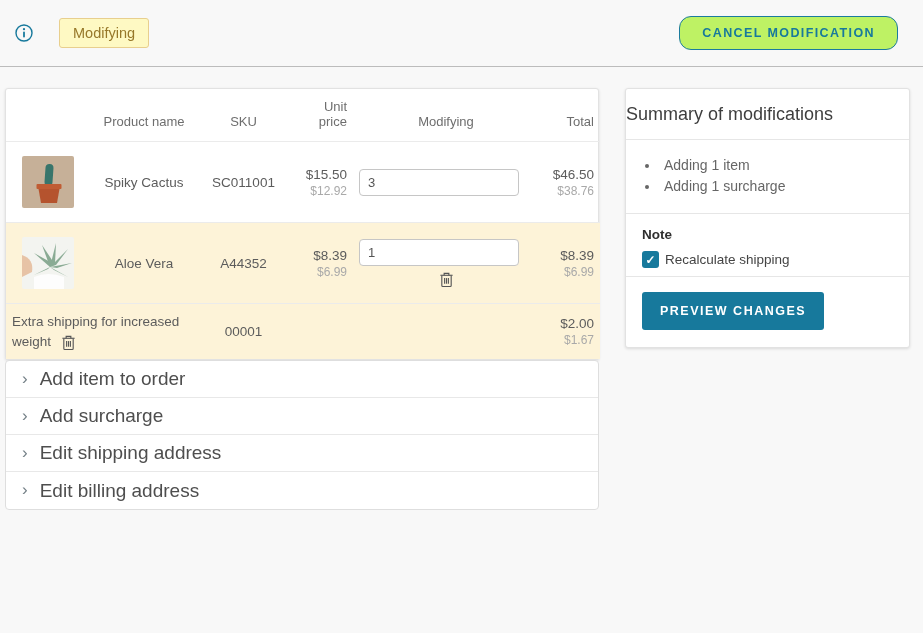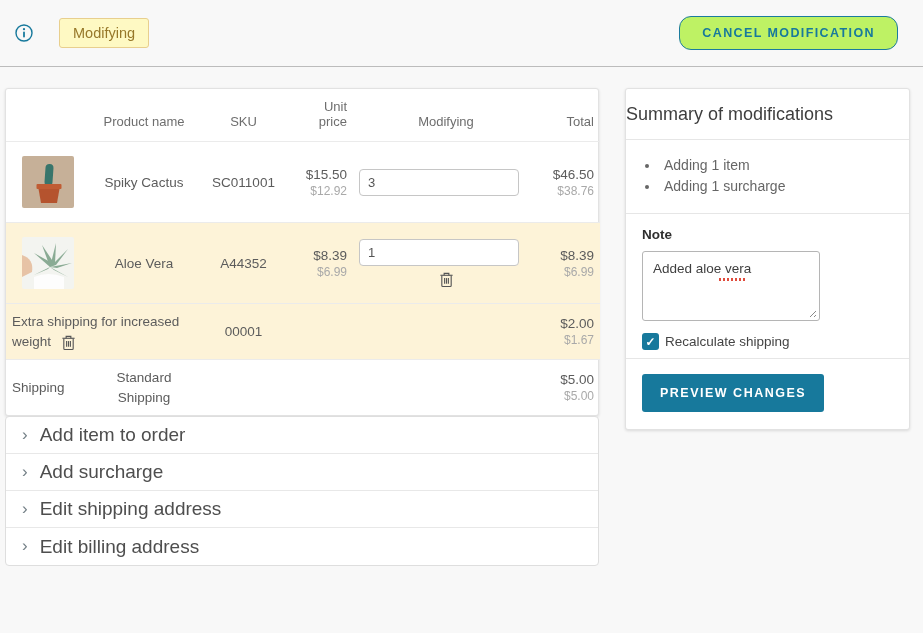--- a/index.html
+++ b/index.html
@@ -275,31 +275,20 @@
           </td>
           <td class="ta-c">00001</td>
           <td></td>
           <td></td>
           <td class="total-cell">
             <div>$2.00</div>
             <div class="sub-price">$1.67</div>
           </td>
         </tr>
 
-        <tr>
-          <td class="shipping-label">Shipping</td>
-          <td class="method-cell">Standard Shipping</td>
-          <td></td>
-          <td></td>
-          <td></td>
-          <td class="total-cell">
-            <div>$5.00</div>
-            <div class="sub-price">$5.00</div>
-          </td>
-        </tr>
       </tbody>
         </table>
     </div>
 
     <div class="accordion">
       <div class="accordion-item">
         <span class="chev">›</span>
         <span class="accordion-label">Add item to order</span>
       </div>
       <div class="accordion-item">
@@ -319,25 +308,20 @@
 
   <div class="right-col">
     <div class="card">
       <h3 class="summary-title">Summary of modifications</h3>
       <ul class="summary-list">
         <li>Adding 1 item</li>
         <li>Adding 1 surcharge</li>
       </ul>
       <div class="note-section">
         <label class="note-label">Note</label>
-        <span class="note-wrap">
-          <textarea class="note-area" style="">Added aloe vera</textarea>
-          <span class="squiggle"></span>
-          <span class="resize-handle"></span>
-        </span>
         <div class="check-row">
           <span class="checkbox">
             <span>✓</span>
           </span>
           <span class="check-label">Recalculate shipping</span>
         </div>
       </div>
       <div class="summary-footer">
         <button class="preview-btn">PREVIEW CHANGES</button>
       </div>

